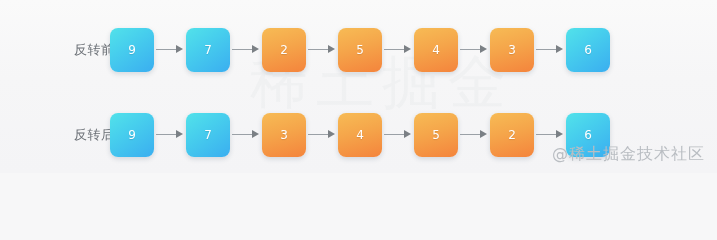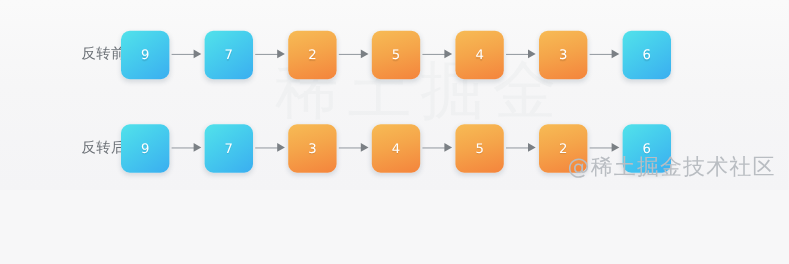--- a/index.html
+++ b/index.html
@@ -124,21 +124,21 @@
     color: #7a7f86;
     font-family: "DejaVu Sans", sans-serif;
     letter-spacing: 0.4px;
     white-space: nowrap;
   }
 
   .watermark {
     position: absolute;
     right: 12px;
     bottom: 8px;
-    font-size: 20px;
+    font-size: 16px;
     color: #b9bdc2;
     font-family: "DejaVu Sans", sans-serif;
     letter-spacing: 1px;
     white-space: nowrap;
     margin-left: 10px;
   }
 </style>
 </head>
 <body>
 

